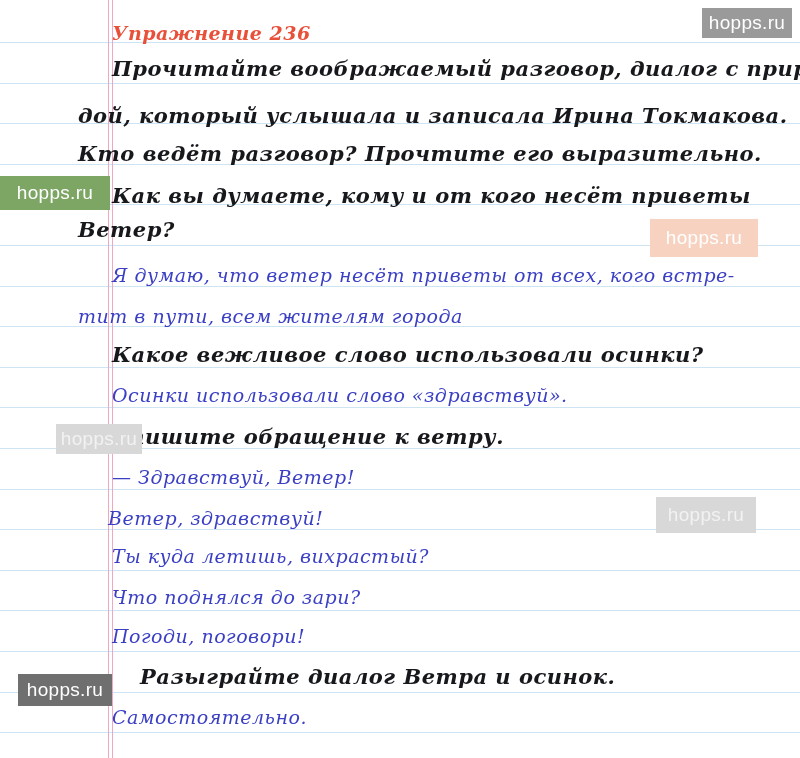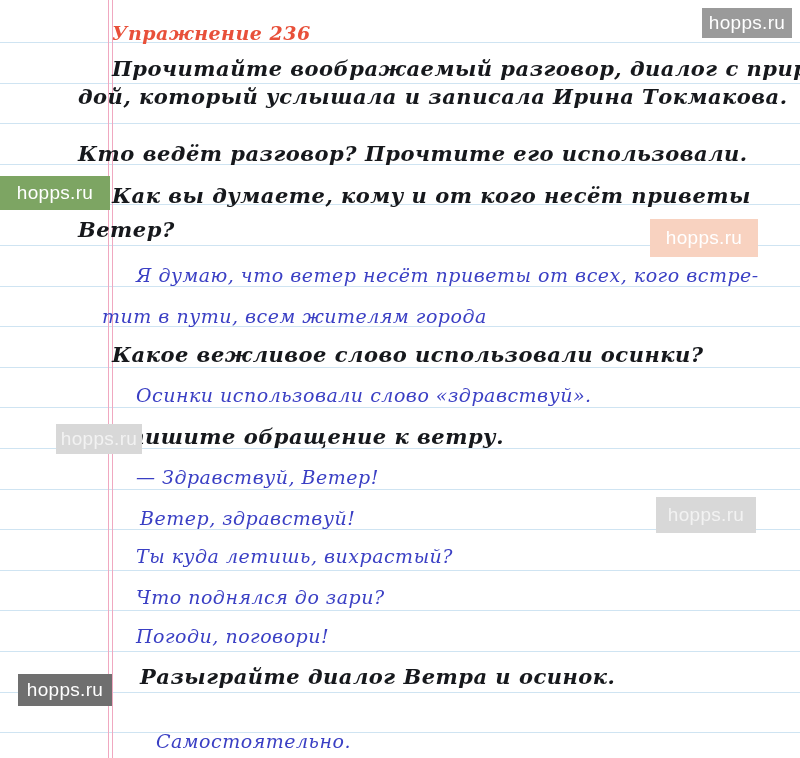--- a/index.html
+++ b/index.html
@@ -47,21 +47,20 @@
   }
   .q {
     color: #16181c;
     font-size: 21px;
     font-weight: 600;
   }
   .a {
     color: #3a3fc4;
     font-size: 19px;
     font-weight: 400;
-    margin-left: 24px;
   }
 
   
   .wm {
     position: absolute;
     display: flex;
     align-items: center;
     justify-content: center;
     font-family: "Liberation Sans", sans-serif;
     font-size: 19px;
@@ -99,36 +98,36 @@
       <div class="rule-line" style="top: 692px;"></div>
       <div class="rule-line" style="top: 732px;"></div>
     </div>
 
   <div class="margin-line" style="left:108px;"></div>
   <div class="margin-line" style="left:112px;"></div>
 
   <div id="text-layer">
     <div class="hw task-title" style="left:112px; top:22px;">Упражнение 236</div>
   <div class="hw q" style="left: 112px; top: 56px;">Прочитайте воображаемый разговор, диалог с приро-</div>
-      <div class="hw q" style="left: 78px; top: 84px;">дой, который услышала и записала Ирина Токмакова.</div>
-      <div class="hw q" style="left: 78px; top: 141px;">Кто ведёт разговор? Прочтите его использовали.</div>
+      <div class="hw q" style="left: 78px; top: 103px;">дой, который услышала и записала Ирина Токмакова.</div>
+      <div class="hw q" style="left: 78px; top: 141px;">Кто ведёт разговор? Прочтите его выразительно.</div>
       <div class="hw q" style="left: 112px; top: 183px;">Как вы думаете, кому и от кого несёт приветы</div>
       <div class="hw q" style="left: 78px; top: 217px;">Ветер?</div>
       <div class="hw a" style="left: 112px; top: 264px;">Я думаю, что ветер несёт приветы от всех, кого встре-</div>
       <div class="hw a" style="left: 78px; top: 305px;">тит в пути, всем жителям города</div>
       <div class="hw q" style="left: 112px; top: 342px; font-style: italic;">Какое вежливое слово использовали осинки?</div>
       <div class="hw a" style="left: 112px; top: 384px;">Осинки использовали слово «здравствуй».</div>
       <div class="hw q" style="left: 112px; top: 424px;">Спишите обращение к ветру.</div>
       <div class="hw a" style="left: 112px; top: 466px;">— Здравствуй, Ветер!</div>
-      <div class="hw a" style="left: 116px; top: 507px;">Ветер, здравствуй!</div>
+      <div class="hw a" style="left: 108px; top: 507px;">Ветер, здравствуй!</div>
       <div class="hw a" style="left: 112px; top: 545px;">Ты куда летишь, вихрастый?</div>
       <div class="hw a" style="left: 112px; top: 586px; font-style: italic;">Что поднялся до зари?</div>
       <div class="hw a" style="left: 112px; top: 625px;">Погоди, поговори!</div>
       <div class="hw q" style="left: 112px; top: 664px; margin-left: 28px;">Разыграйте диалог Ветра и осинок.</div>
-      <div class="hw a" style="left: 112px; top: 730px; padding-left: 20px;">Самостоятельно.</div>
+      <div class="hw a" style="left: 112px; top: 706px;">Самостоятельно.</div>
     </div>
 
   <div id="wm-layer">
       <div class="wm wm-gray" style="left: 702px; top: 8px; width: 90px; height: 30px;">hopps.ru</div>
       <div class="wm wm-green" style="left: 0px; top: 176px; width: 110px; height: 34px;">hopps.ru</div>
       <div class="wm wm-peach" style="left: 650px; top: 219px; width: 108px; height: 38px;">hopps.ru</div>
       <div class="wm wm-light" style="left: 56px; top: 424px; width: 86px; height: 30px;">hopps.ru</div>
       <div class="wm wm-light" style="left: 656px; top: 497px; width: 100px; height: 36px;">hopps.ru</div>
       <div class="wm wm-dark" style="left: 18px; top: 674px; width: 94px; height: 32px;">hopps.ru</div>
     </div>

